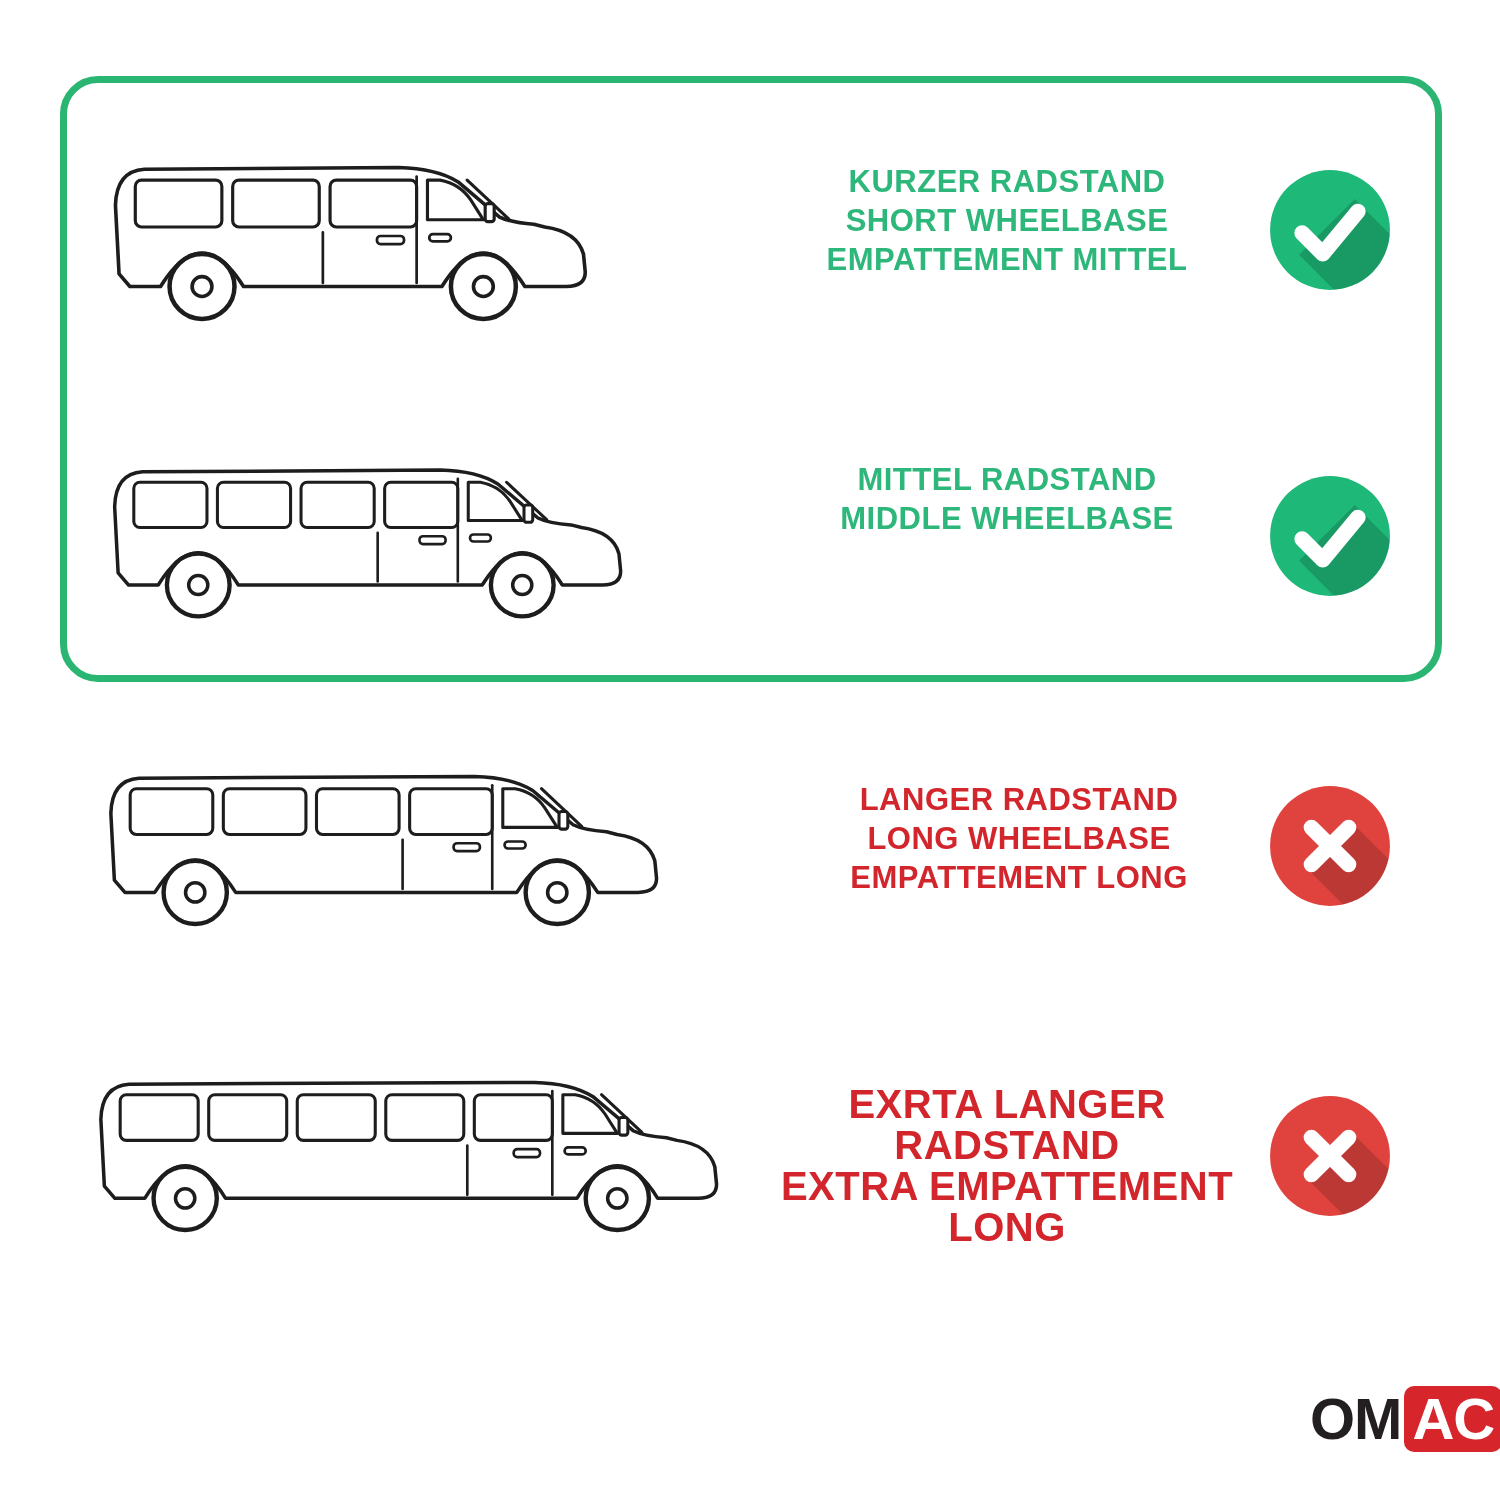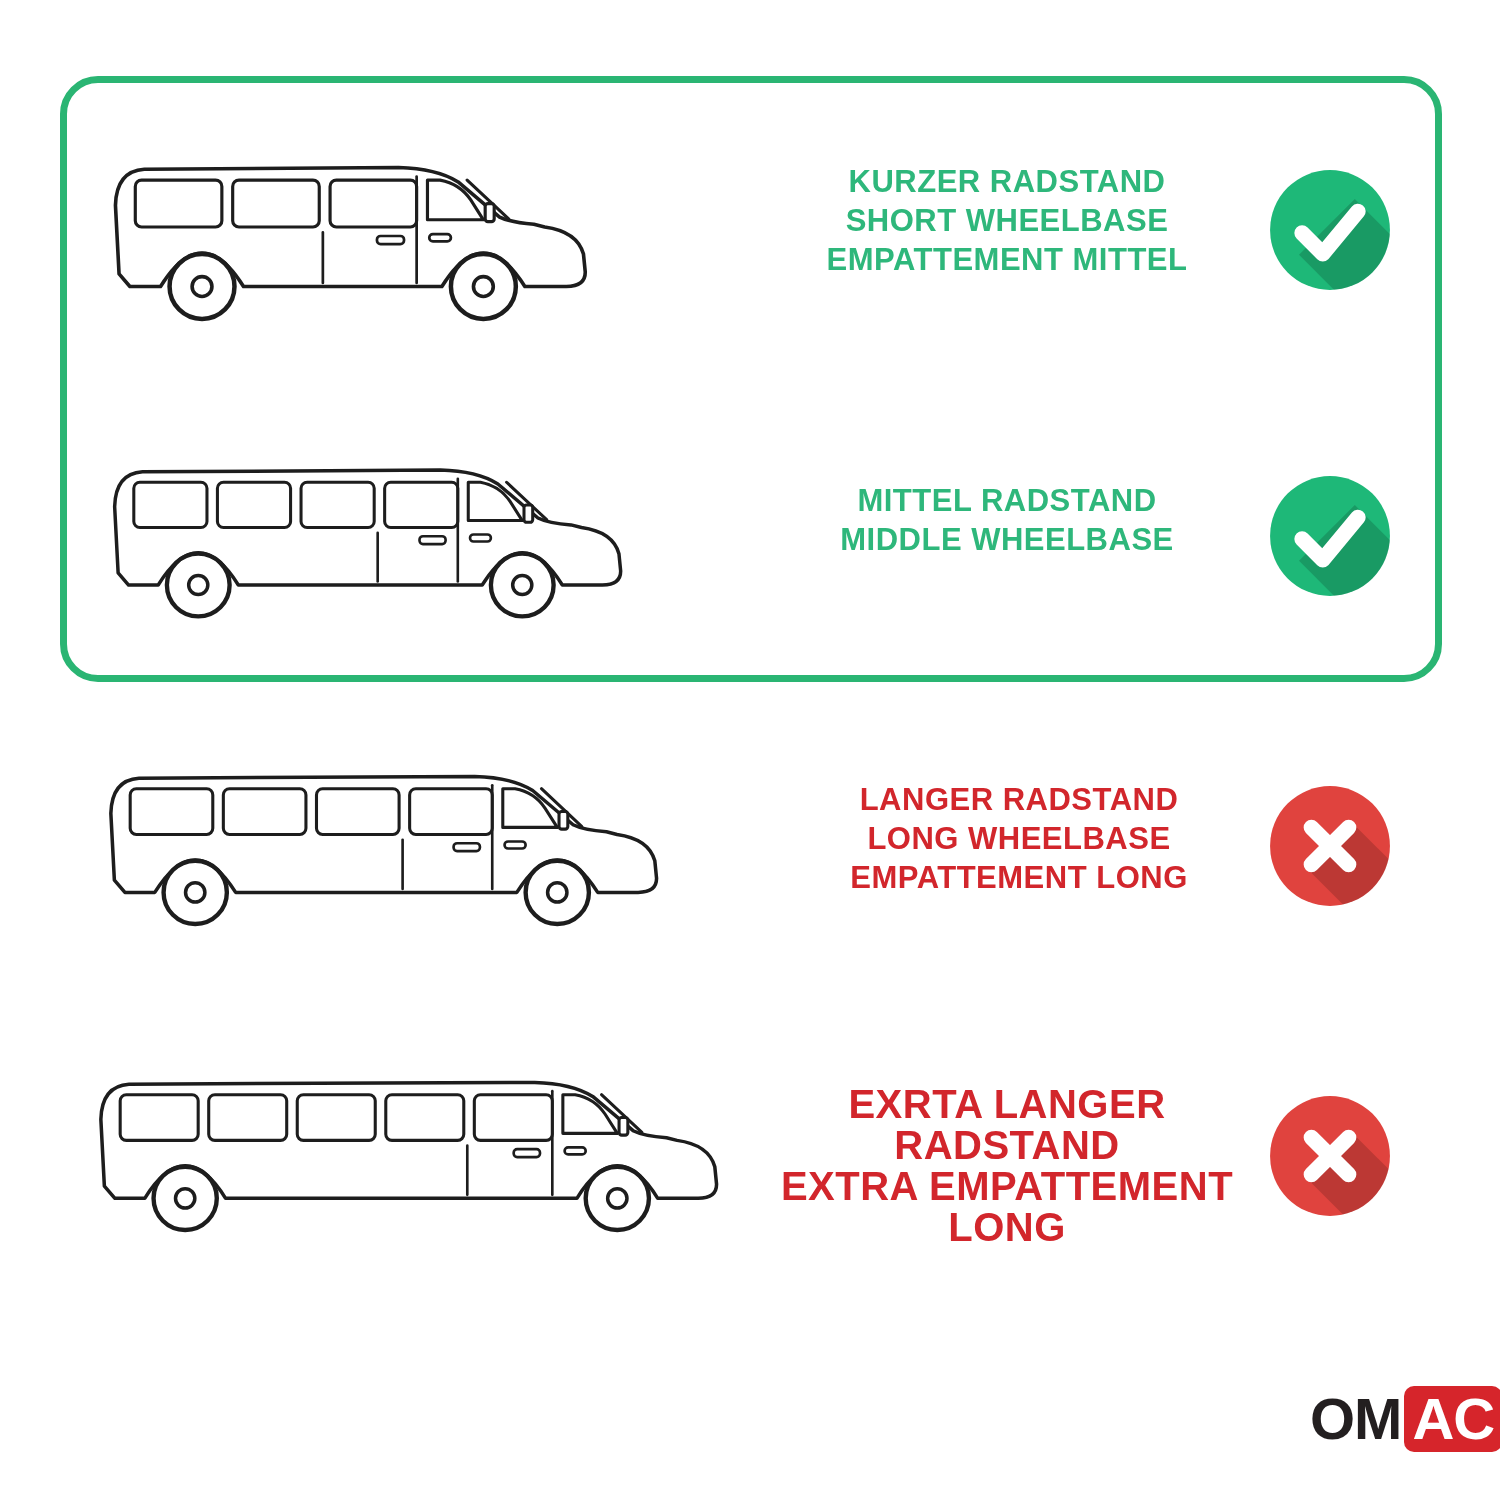--- a/index.html
+++ b/index.html
@@ -92,21 +92,21 @@
           <path fill="none" stroke="#1d1d1d" stroke-width="3" stroke-linecap="round" stroke-linejoin="round" d="M 420,56 L 420,174"></path>
           <path fill="none" stroke="#1d1d1d" stroke-width="3" stroke-linecap="round" stroke-linejoin="round" d="M 328,118 L 328,174"></path>
           <rect fill="none" stroke="#1d1d1d" stroke-width="3" stroke-linecap="round" stroke-linejoin="round" x="376" y="122" width="30" height="9" rx="4"></rect>
           <rect fill="none" stroke="#1d1d1d" stroke-width="3" stroke-linecap="round" stroke-linejoin="round" x="434" y="120" width="24" height="8" rx="4"></rect>
           <circle fill="none" stroke="#1d1d1d" stroke-width="5" stroke-linecap="round" stroke-linejoin="round" cx="122" cy="178" r="36"></circle>
           <circle fill="none" stroke="#1d1d1d" stroke-width="4" stroke-linecap="round" stroke-linejoin="round" cx="122" cy="178" r="11"></circle>
           <circle fill="none" stroke="#1d1d1d" stroke-width="5" stroke-linecap="round" stroke-linejoin="round" cx="494" cy="178" r="36"></circle>
           <circle fill="none" stroke="#1d1d1d" stroke-width="4" stroke-linecap="round" stroke-linejoin="round" cx="494" cy="178" r="11"></circle>
         </svg>
     </div>
-    <div class="rowtext green" style="left:772px;top:481px">
+    <div class="rowtext green" style="left:772px;top:460px">
       <div>MITTEL RADSTAND</div>
       <div>MIDDLE WHEELBASE</div>
     </div>
     <div class="status" style="left:1268px;top:474px">
       <svg viewBox="0 0 120 120">
           <defs>
             <clipPath id="statusClip1">
               <circle cx="60" cy="60" r="58"></circle>
             </clipPath>
           </defs>

